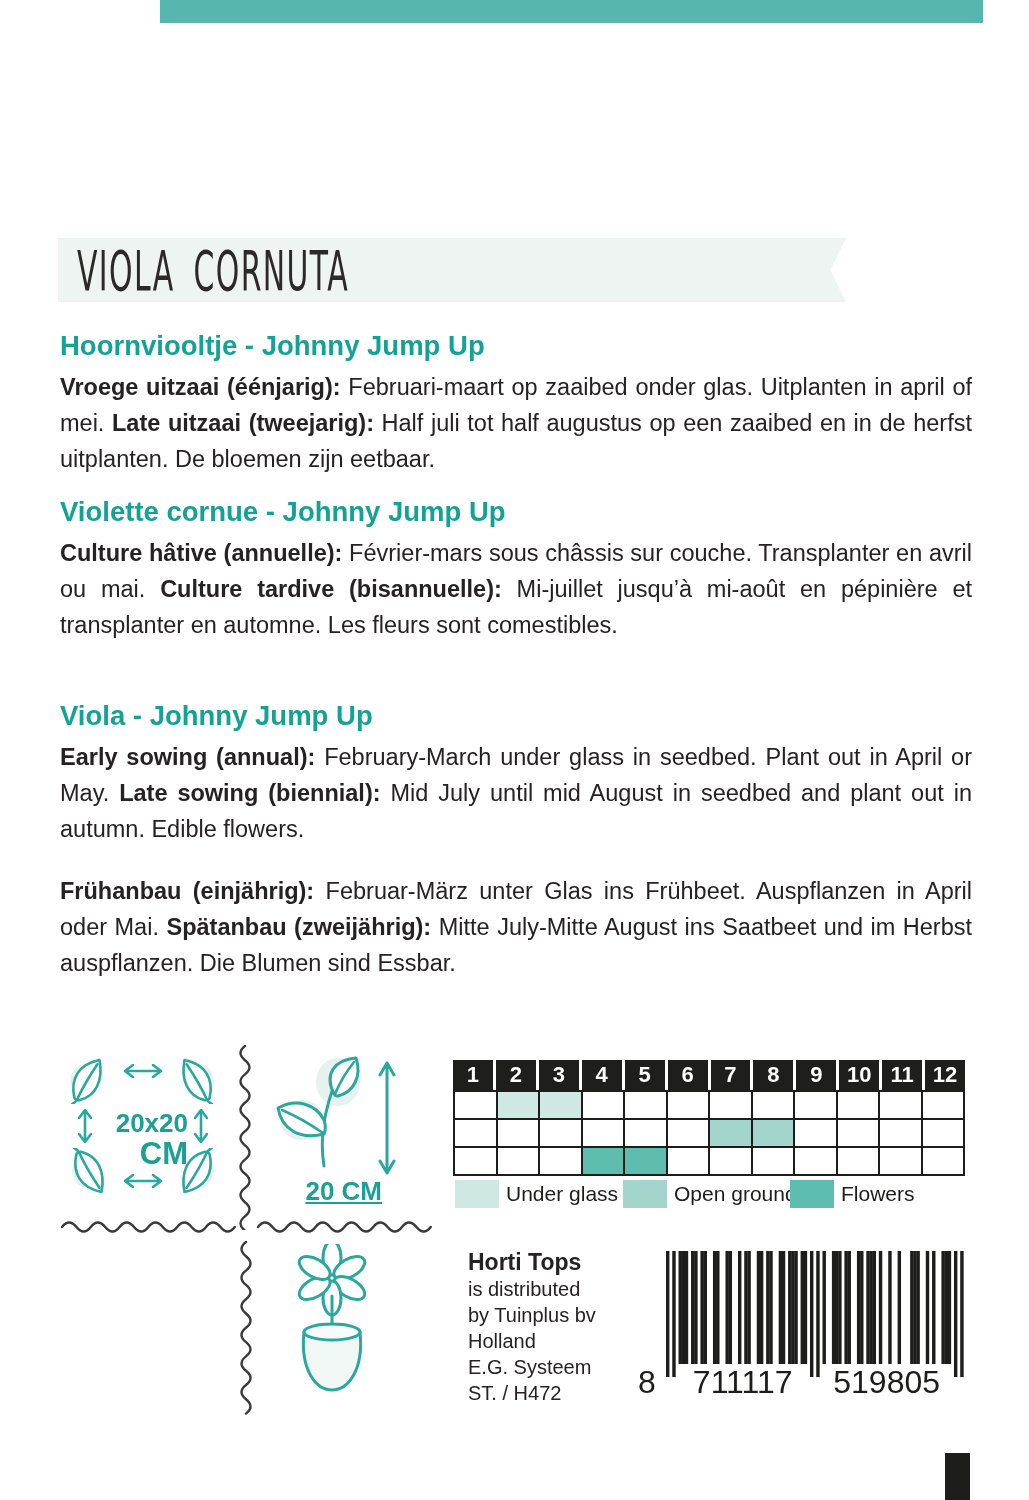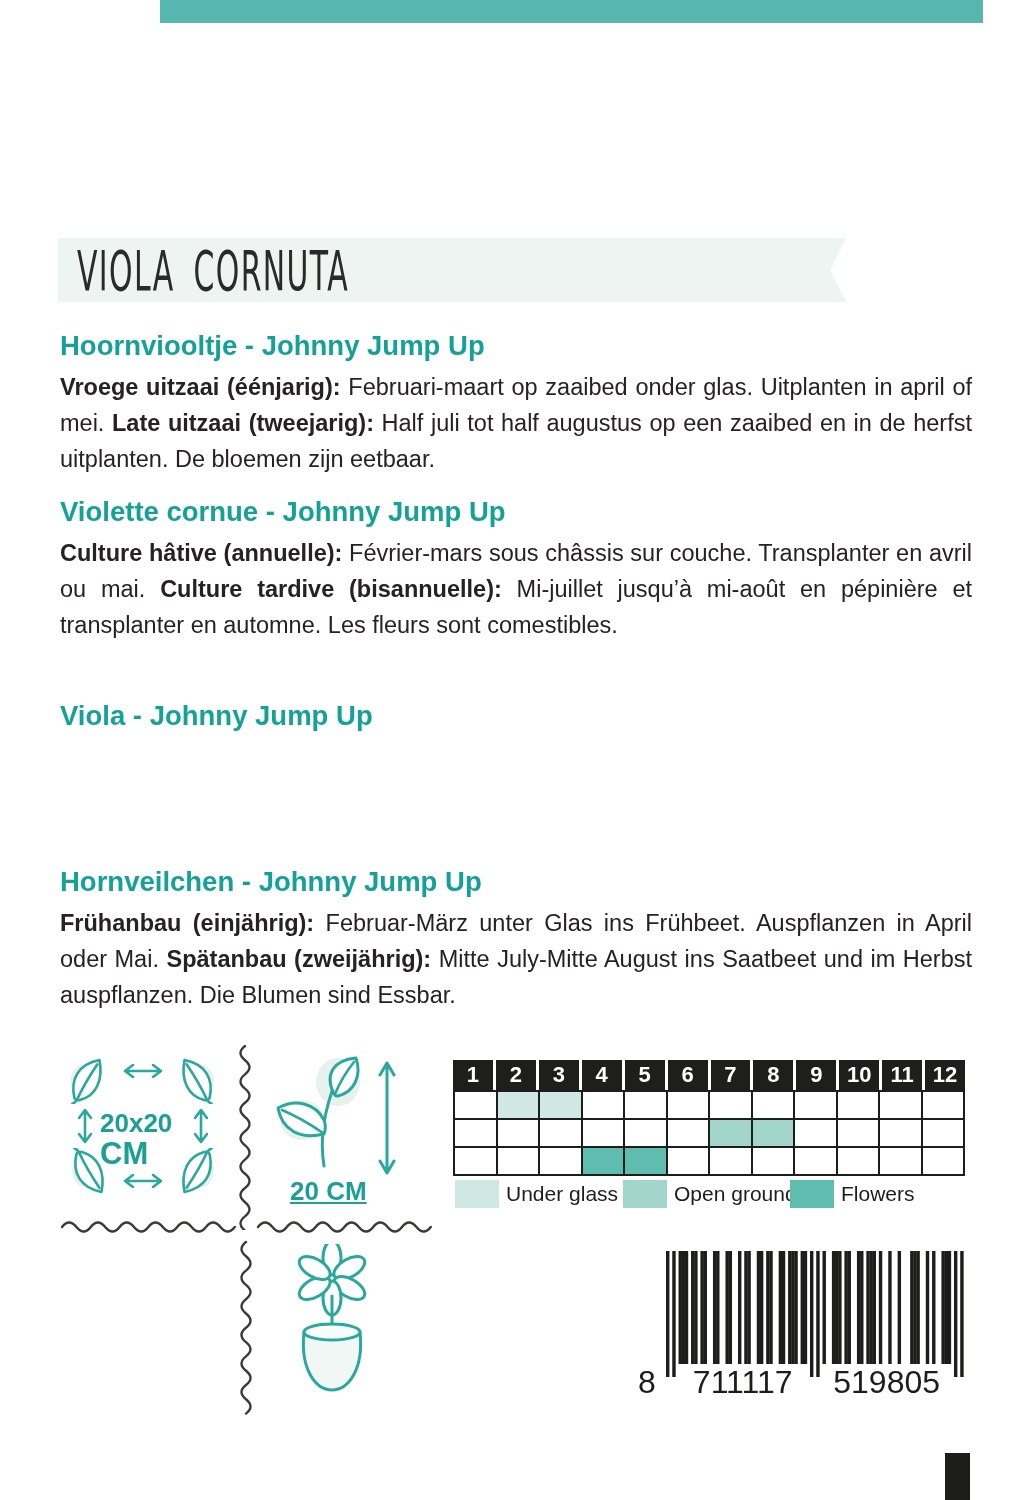--- a/index.html
+++ b/index.html
@@ -15,21 +15,21 @@
           transform:scale(0.68,1.26);transform-origin:0 50%;}
 
   .easy-badge{position:absolute;left:850px;top:218px;width:86px;text-align:center;}
   .easy-label{margin-top:2px;font-size:23px;font-weight:bold;letter-spacing:4px;color:#23a195;}
 
   .lang-section{position:absolute;left:60px;width:912px;}
   .lang-section h2{margin:0;font-size:27.5px;line-height:32px;font-weight:bold;color:#15a296;}
   .lang-section p{margin:7px 0 0 0;font-size:23.5px;line-height:36px;text-align:justify;color:#262223;}
   .lang-section p .b{font-weight:bold;}
 
-  .icon-label{position:absolute;text-align:left;font-weight:bold;color:#1ca094;}
+  .icon-label{position:absolute;text-align:right;font-weight:bold;color:#1ca094;}
 
   .cal{position:absolute;left:453px;top:1060px;width:512px;}
   .cal-head{display:flex;gap:3px;height:30px;}
   .cal-head .m{flex:1;background:#1e1e1c;color:#fff;font-weight:bold;font-size:22px;
                display:flex;align-items:center;justify-content:center;}
   .cal-grid{background:#1d1d1b;padding:2px;display:grid;grid-template-columns:repeat(12,1fr);gap:2px;}
   .cal-grid .c{height:26px;background:#fff;}
 
   .legend-item{position:absolute;top:1180px;display:flex;align-items:center;}
   .legend-item .sw{width:44px;height:28px;margin-right:7px;}
@@ -61,24 +61,24 @@
     <p><span class="b">Culture hâtive (annuelle): </span><span>Février-mars sous châssis sur couche. Transplanter en avril ou mai. </span><span class="b">Culture tardive (bisannuelle): </span><span>Mi-juillet jusqu’à mi-août en pépinière et transplanter en automne. Les fleurs sont comestibles.</span></p>
   </section>
 
   <section class="lang-section" style="top:330px">
     <h2>Hoornviooltje - Johnny Jump Up</h2>
     <p><span class="b">Vroege uitzaai (éénjarig): </span><span>Februari-maart op zaaibed onder glas. Uitplanten in april of mei. </span><span class="b">Late uitzaai (tweejarig): </span><span>Half juli tot half augustus op een zaaibed en in de herfst uitplanten. De bloemen zijn eetbaar.</span></p>
   </section>
 
   <section class="lang-section" style="top:700px">
     <h2>Viola - Johnny Jump Up</h2>
+    <p><span class="b">Early sowing (annual): </span><span>February-March under glass in seedbed. Plant out in April or May. </span><span class="b">Late sowing (biennial): </span><span>Mid July until mid August in seedbed and plant out in autumn. Edible flowers.</span></p>
   </section>
 
   <section class="lang-section" style="top:866px">
-    <h2>Hornveilchen - Johnny Jump Up</h2>
     <p><span class="b">Frühanbau (einjährig): </span><span>Februar-März unter Glas ins Frühbeet. Auspflanzen in April oder Mai. </span><span class="b">Spätanbau (zweijährig): </span><span>Mitte July-Mitte August ins Saatbeet und im Herbst auspflanzen. Die Blumen sind Essbar.</span></p>
   </section>
 
   <div class="abs" style="left:68px;top:1056px;width:152px;height:142px;">
     <svg class="abs" style="left:0;top:2px" width="42" height="46" viewBox="0 0 40 44">
       <ellipse cx="16" cy="22" rx="14" ry="16" fill="#e7f1ee"></ellipse>
       <path d="M6 38 C2 20 10 6 30 2 C34 22 26 36 12 40 C9 41 7 40 6 38 Z" fill="#ffffff" stroke="#2aa89d" stroke-width="2.5" stroke-linejoin="round"></path>
       <path d="M28 6 C20 18 14 28 9 39 C7.5 42 6 43 4 44" fill="none" stroke="#2aa89d" stroke-width="2.5" stroke-linecap="round"></path>
     </svg>
     <svg class="abs" style="left:106px;top:2px;transform:scaleX(-1)" width="42" height="46" viewBox="0 0 40 44">
@@ -205,20 +205,30 @@
       <ellipse cx="46" cy="14" rx="9" ry="17" transform="rotate(120 46 34)"></ellipse>
       <ellipse cx="46" cy="14" rx="9" ry="17" transform="rotate(180 46 34)"></ellipse>
       <ellipse cx="46" cy="14" rx="9" ry="17" transform="rotate(240 46 34)"></ellipse>
       <ellipse cx="46" cy="14" rx="9" ry="17" transform="rotate(300 46 34)"></ellipse>
     </g>
     <path d="M46 52 V86" stroke="#2aa89d" stroke-width="3" stroke-linecap="round"></path>
     <path d="M18 88 C14 126 30 146 46 146 C62 146 78 126 74 88" fill="#f1f7f5" stroke="#2aa89d" stroke-width="3" stroke-linecap="round"></path>
     <ellipse cx="46" cy="88" rx="28" ry="8" fill="#f7fbfa" stroke="#2aa89d" stroke-width="3"></ellipse>
   </svg>
 
+  <div class="distrib">
+    <h3>Horti Tops</h3>
+    <div id="distrib-lines">
+        <div class="dl">is distributed</div>
+        <div class="dl">by Tuinplus bv</div>
+        <div class="dl">Holland</div>
+        <div class="dl">E.G. Systeem</div>
+        <div class="dl">ST. / H472</div>
+      </div>
+  </div>
 
   <div class="abs" style="left:634px;top:1249px" id="barcode">
       <svg width="336" height="148" viewBox="0 0 336 148">
         <rect x="32.00" y="2" width="3.43" height="126" fill="#1d1d1b"></rect>
         <rect x="38.26" y="2" width="3.43" height="126" fill="#1d1d1b"></rect>
         <rect x="44.52" y="2" width="3.43" height="113" fill="#1d1d1b"></rect>
         <rect x="47.65" y="2" width="3.43" height="113" fill="#1d1d1b"></rect>
         <rect x="50.78" y="2" width="3.43" height="113" fill="#1d1d1b"></rect>
         <rect x="57.04" y="2" width="3.43" height="113" fill="#1d1d1b"></rect>
         <rect x="60.17" y="2" width="3.43" height="113" fill="#1d1d1b"></rect>

